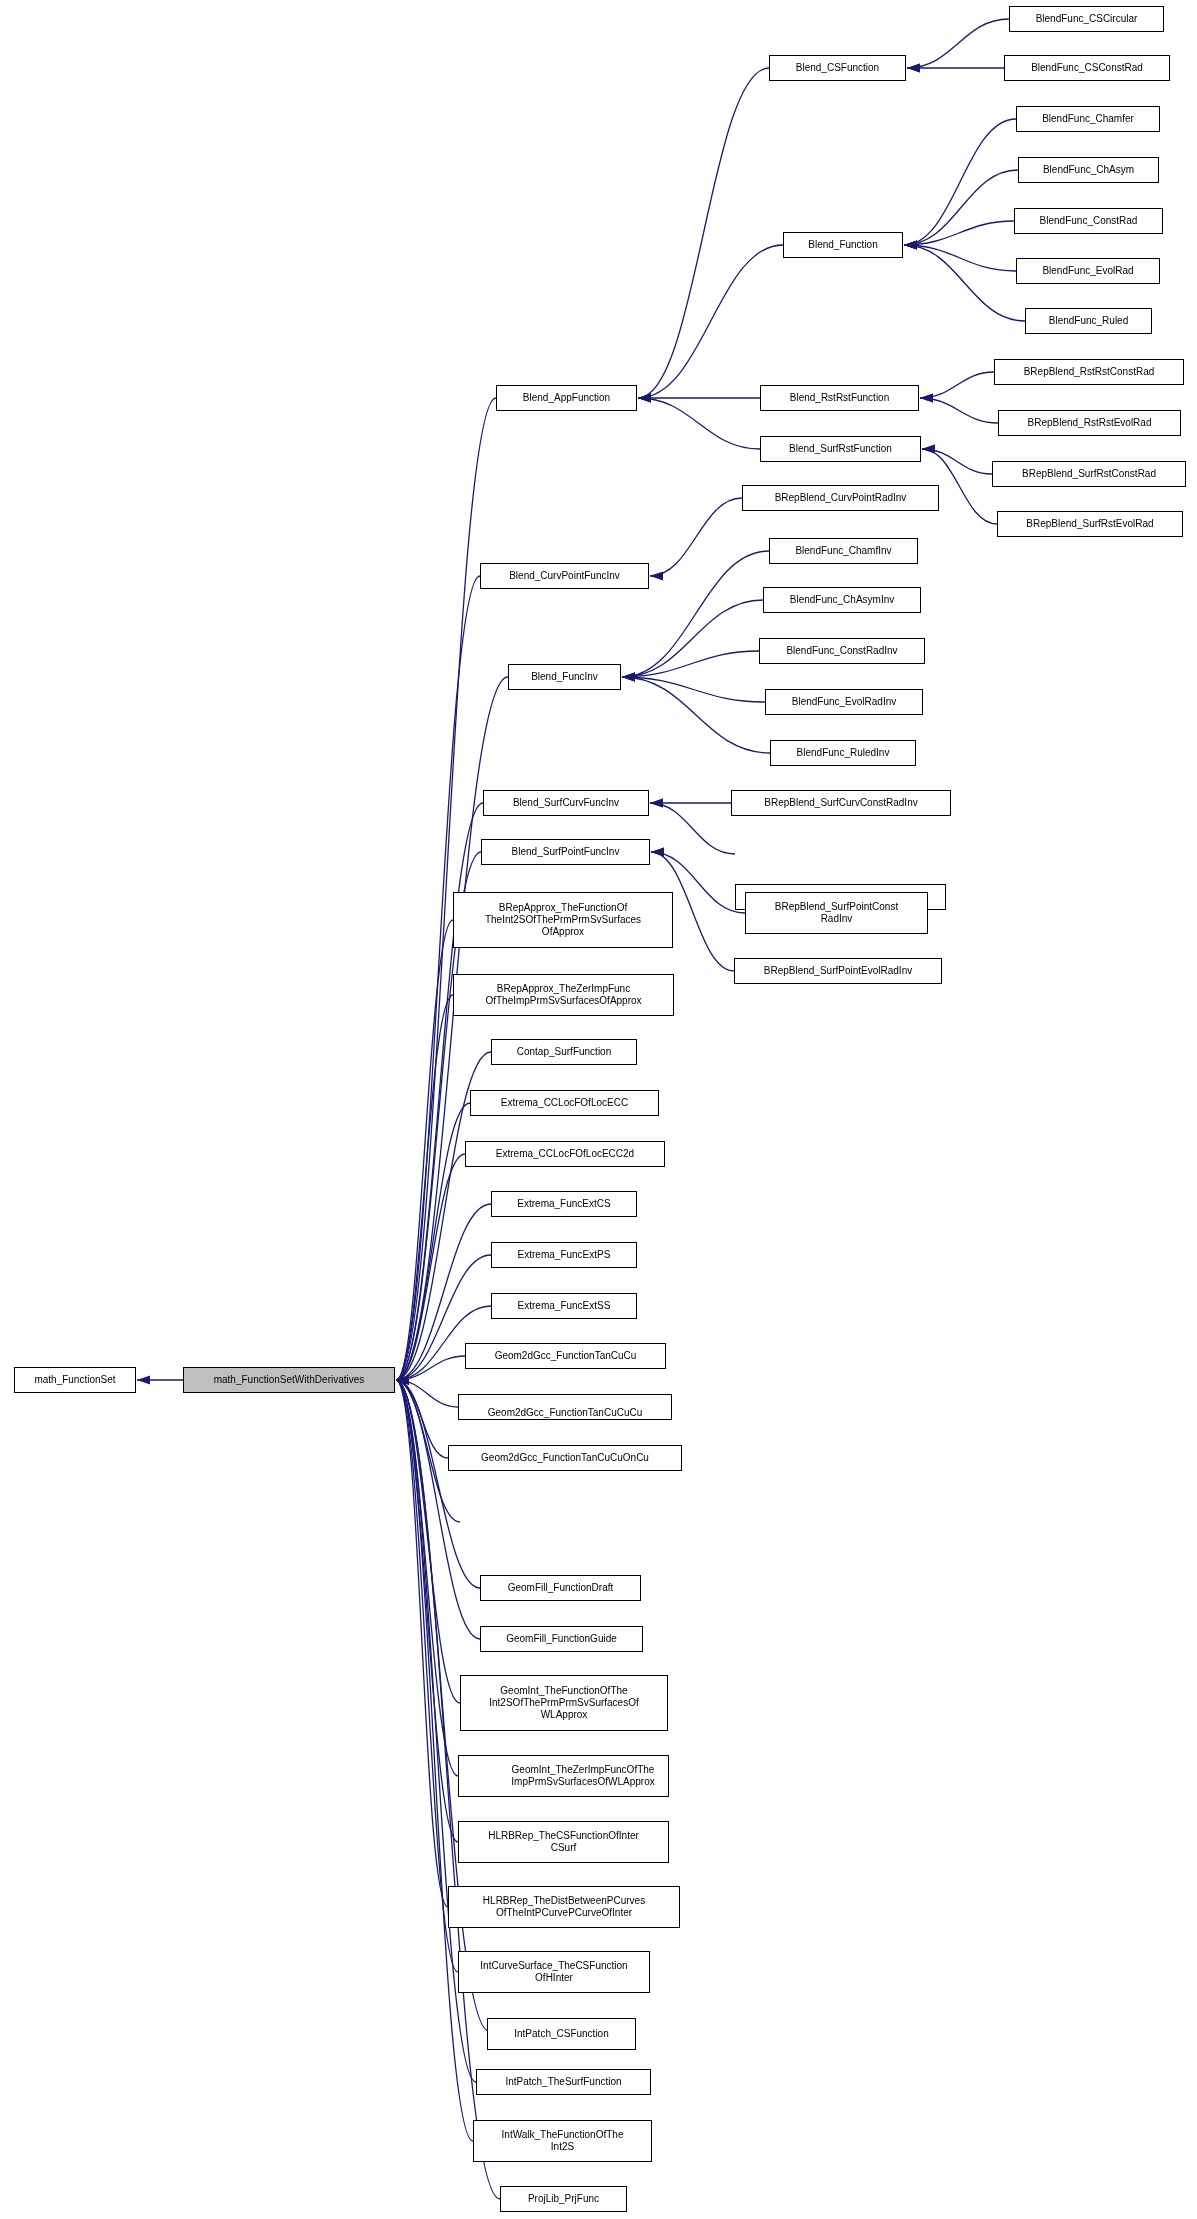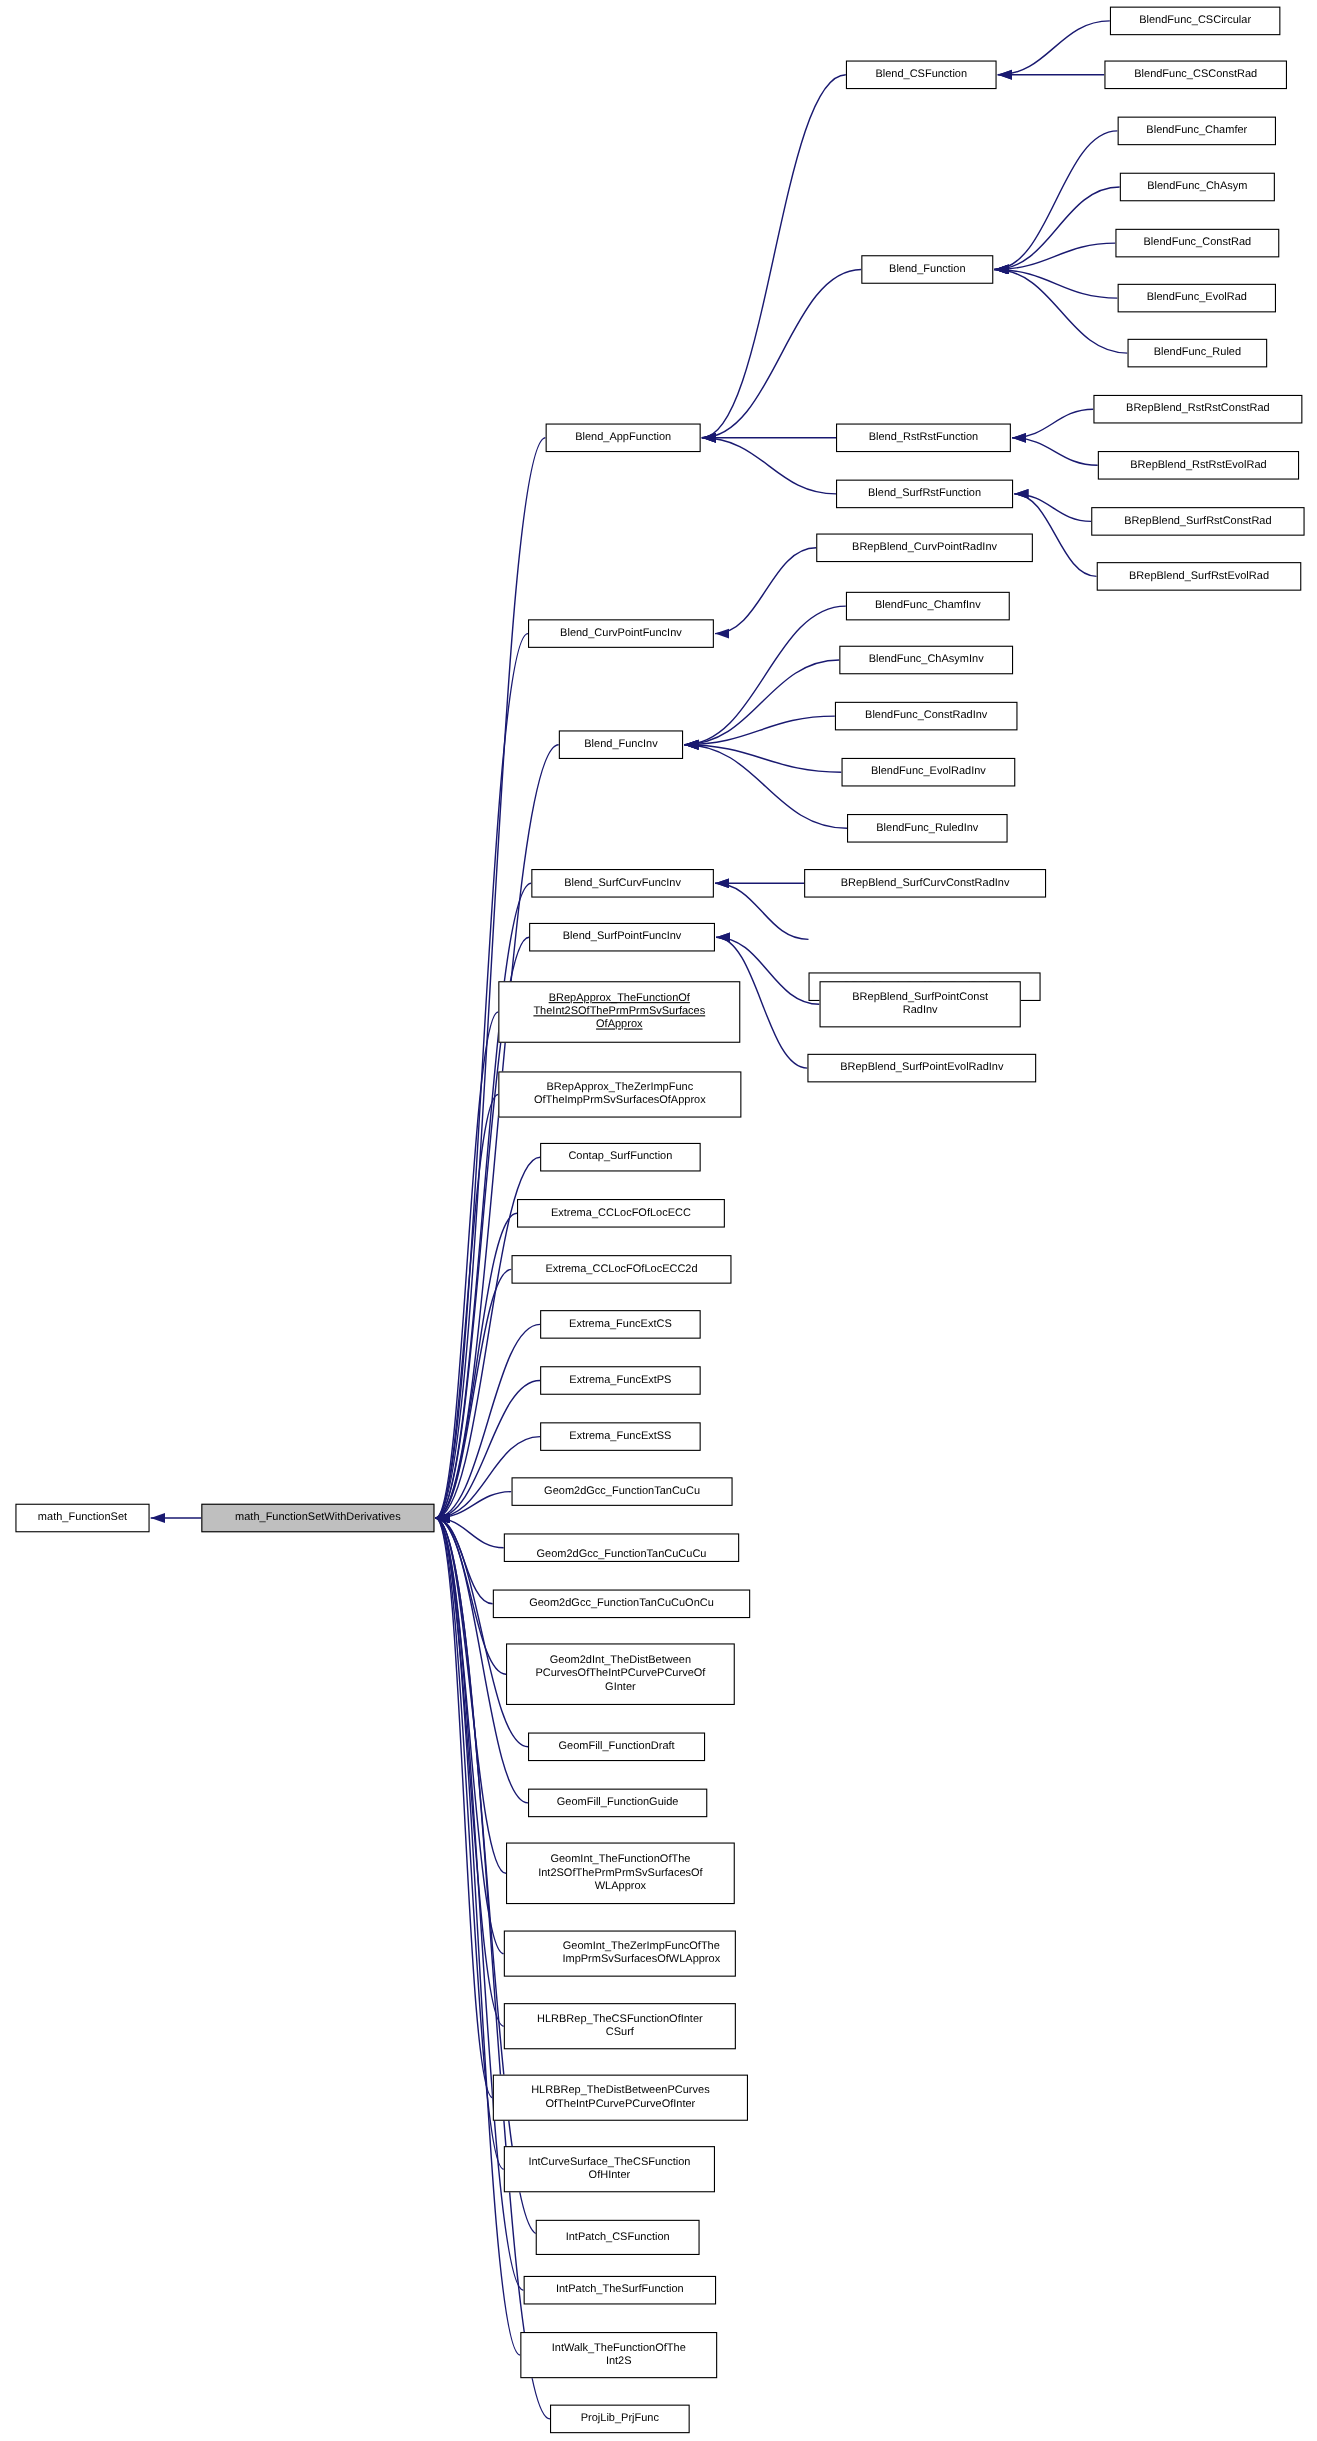--- a/index.html
+++ b/index.html
@@ -109,21 +109,21 @@
     </div>
     <div class="node" style="left: 508px; top: 664px; width: 113px; height: 26px;">
       <span class="node-label">Blend_FuncInv</span>
     </div>
     <div class="node" style="left: 483px; top: 790px; width: 166px; height: 26px;">
       <span class="node-label">Blend_SurfCurvFuncInv</span>
     </div>
     <div class="node" style="left: 481px; top: 839px; width: 169px; height: 26px;">
       <span class="node-label">Blend_SurfPointFuncInv</span>
     </div>
-    <div class="node" style="left: 453px; top: 892px; width: 220px; height: 56px; text-decoration: underline;">
+    <div class="node" style="left: 453px; top: 892px; width: 220px; height: 56px;">
       <span class="node-label">BRepApprox_TheFunctionOf
 TheInt2SOfThePrmPrmSvSurfaces
 OfApprox</span>
     </div>
     <div class="node" style="left: 453px; top: 974px; width: 221px; height: 42px;">
       <span class="node-label">BRepApprox_TheZerImpFunc
 OfTheImpPrmSvSurfacesOfApprox</span>
     </div>
     <div class="node" style="left: 491px; top: 1039px; width: 146px; height: 26px;">
       <span class="node-label">Contap_SurfFunction</span>
@@ -144,25 +144,20 @@
       <span class="node-label">Extrema_FuncExtSS</span>
     </div>
     <div class="node" style="left: 465px; top: 1343px; width: 201px; height: 26px;">
       <span class="node-label">Geom2dGcc_FunctionTanCuCu</span>
     </div>
     <div class="node" style="left: 458px; top: 1394px; width: 214px; height: 26px; align-items: flex-end;">
       <span class="node-label">Geom2dGcc_FunctionTanCuCuCu</span>
     </div>
     <div class="node" style="left: 448px; top: 1445px; width: 234px; height: 26px;">
       <span class="node-label">Geom2dGcc_FunctionTanCuCuOnCu</span>
-    </div>
-    <div class="node" style="left: 460px; top: 1494px; width: 208px; height: 56px;">
-      <span class="node-label">Geom2dInt_TheDistBetween
-PCurvesOfTheIntPCurvePCurveOf
-GInter</span>
     </div>
     <div class="node" style="left: 480px; top: 1575px; width: 161px; height: 26px;">
       <span class="node-label">GeomFill_FunctionDraft</span>
     </div>
     <div class="node" style="left: 480px; top: 1626px; width: 163px; height: 26px;">
       <span class="node-label">GeomFill_FunctionGuide</span>
     </div>
     <div class="node" style="left: 460px; top: 1675px; width: 208px; height: 56px;">
       <span class="node-label">GeomInt_TheFunctionOfThe
 Int2SOfThePrmPrmSvSurfacesOf

